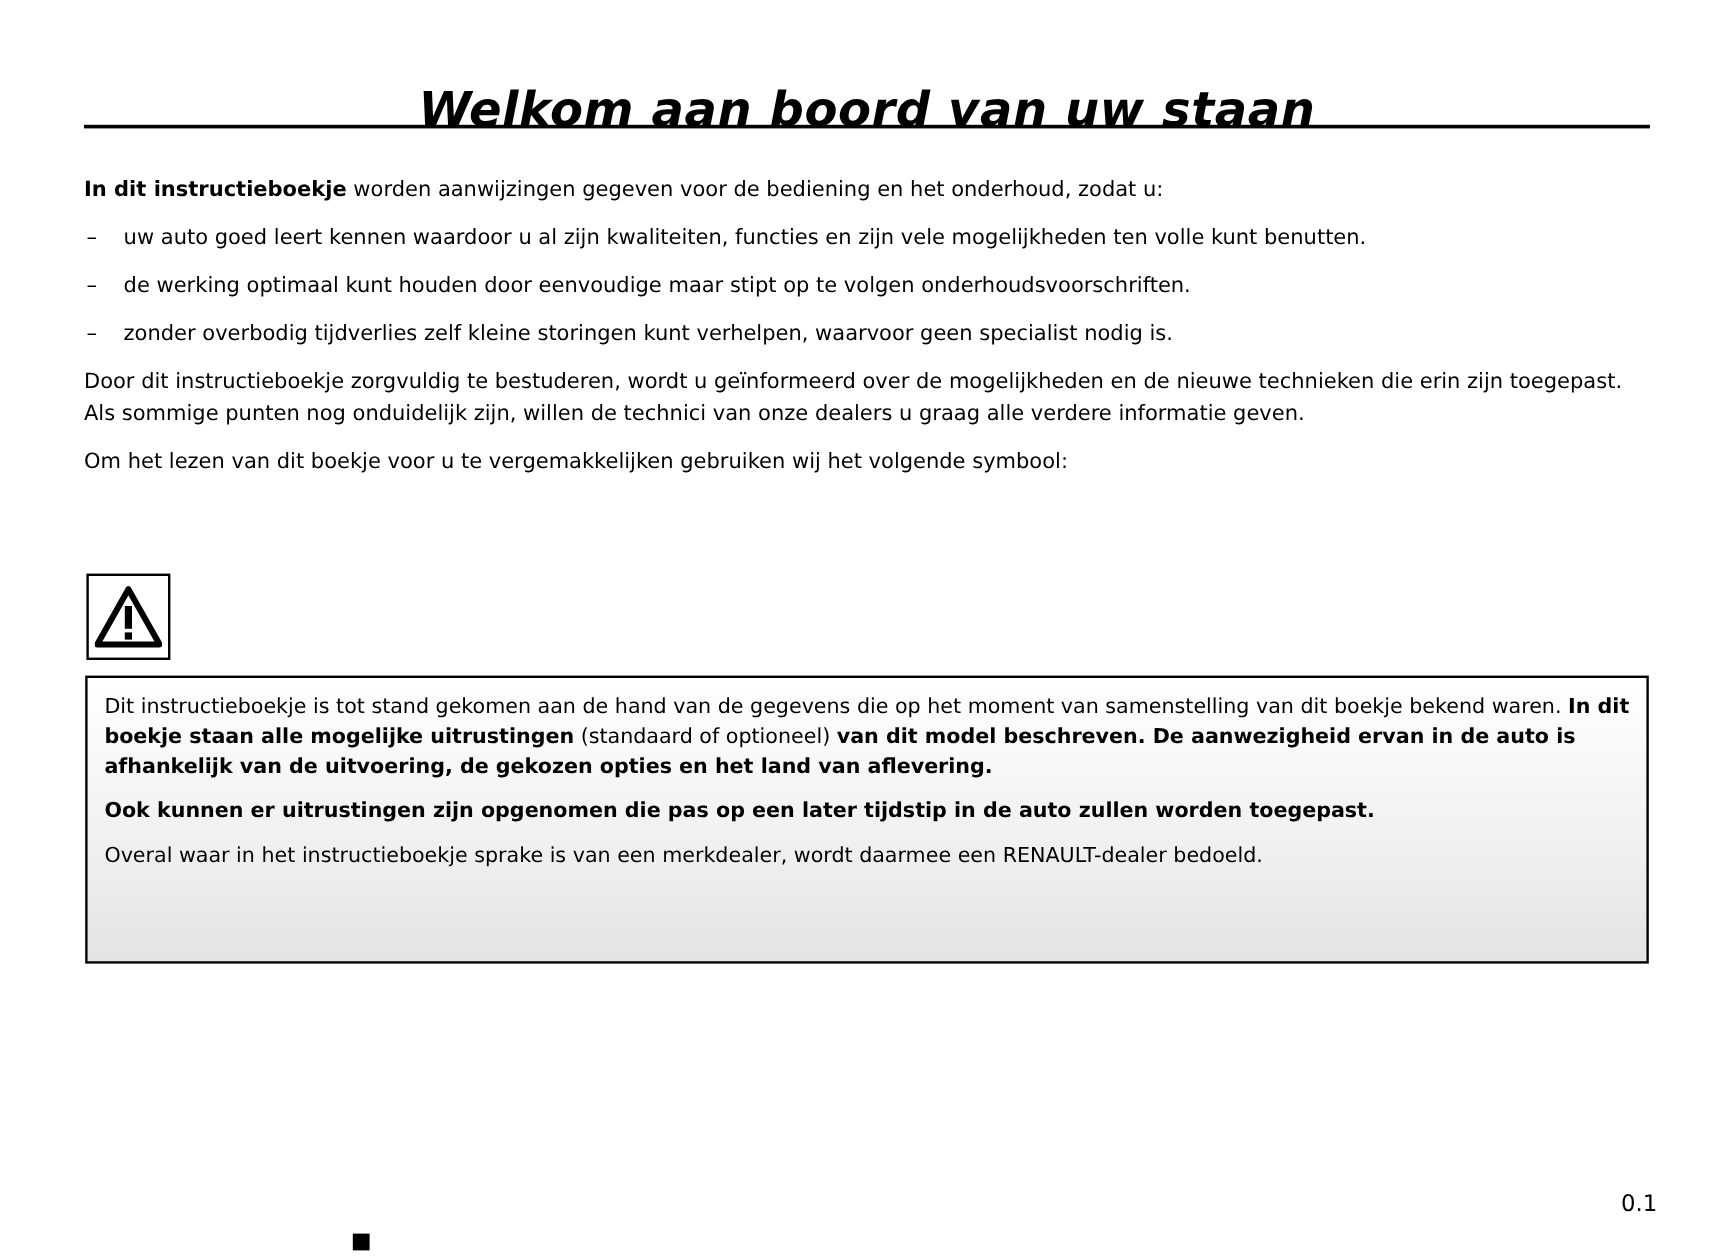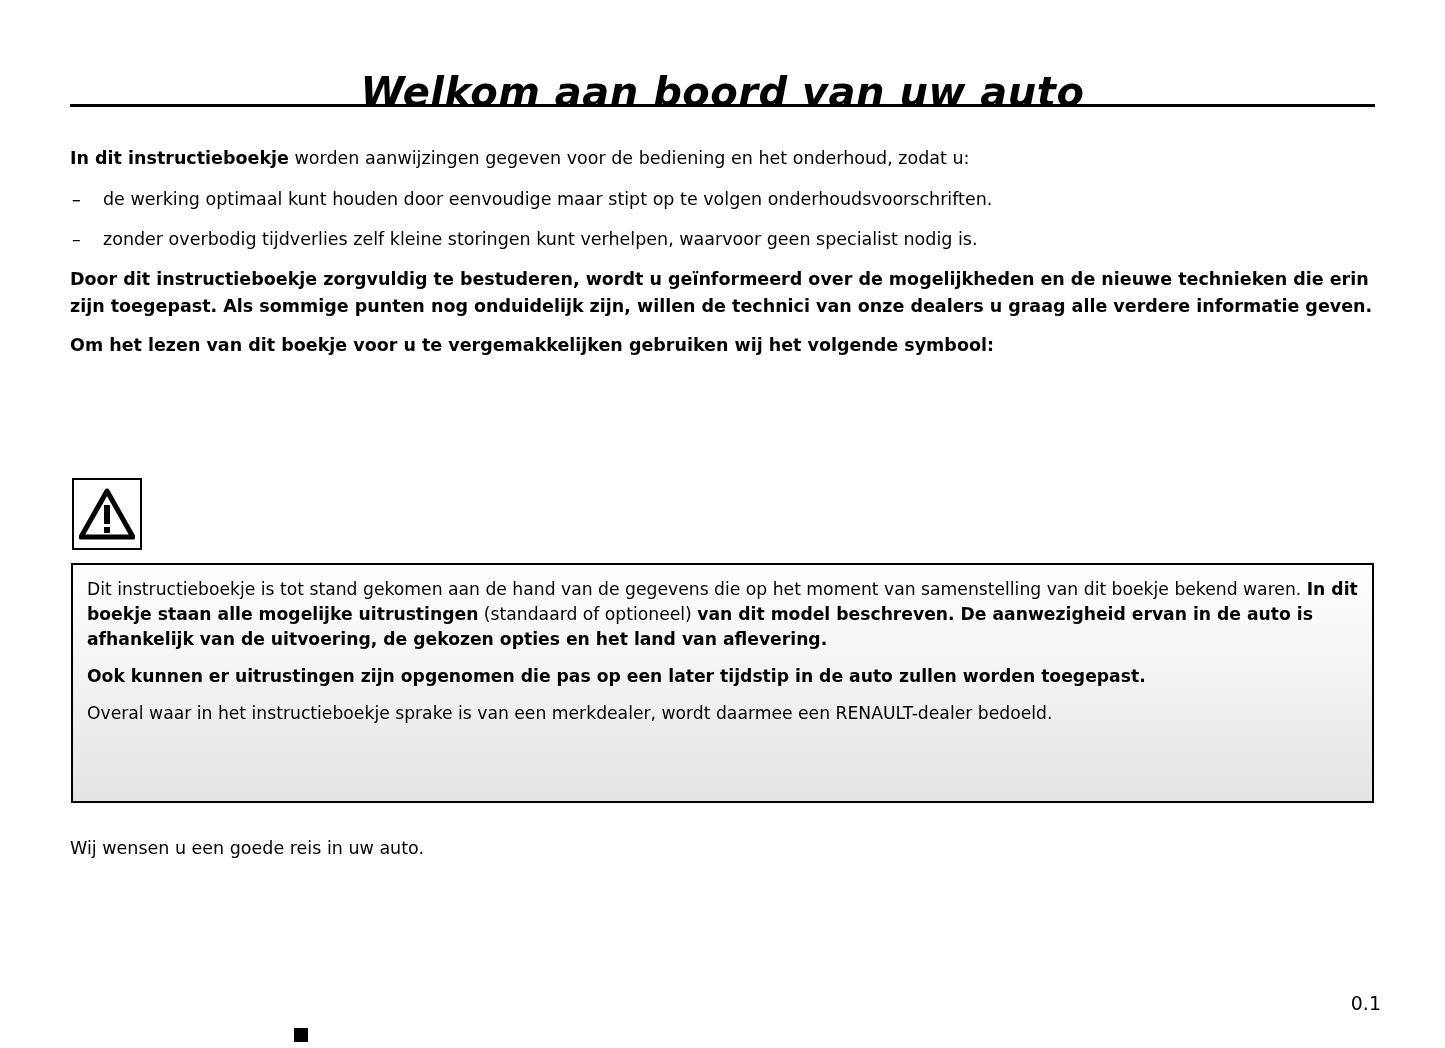--- a/index.html
+++ b/index.html
@@ -75,21 +75,20 @@
     line-height: 1.5;
   }
   .bullets li .dash {
     position: absolute;
     left: 2px;
     top: 0;
   }
 
   .para-block {
     margin-top: 4px;
-    font-weight: bold;
   }
   .para-block p {
     margin: 0 0 13px 0;
   }
 
   
   .warning-row {
     position: absolute;
     left: 72px;
     top: 478px;
@@ -174,31 +173,32 @@
     width: 14px;
     height: 14px;
     background: #000;
   }
 </style>
 </head>
 <body>
 
 <div class="page">
 
-  <h1 class="title">Welkom aan boord van uw auto</h1>
+  <h1 class="title">Welkom aan boord van uw staan</h1>
   <div class="title-rule"></div>
 
   <div class="intro">
     <p>
       <span class="bold">In dit instructieboekje</span><span> worden aanwijzingen gegeven voor de bediening en het onderhoud, zodat u:</span>
     </p>
 
     <ul class="bullets">
       <li>
         <span class="dash">–</span>
+        <span>uw auto goed leert kennen waardoor u al zijn kwaliteiten, functies en zijn vele mogelijkheden ten volle kunt benutten.</span>
       </li>
       <li>
         <span class="dash">–</span>
         <span>de werking optimaal kunt houden door eenvoudige maar stipt op te volgen onderhoudsvoorschriften.</span>
       </li>
       <li>
         <span class="dash">–</span>
         <span>zonder overbodig tijdverlies zelf kleine storingen kunt verhelpen, waarvoor geen specialist nodig is.</span>
       </li>
     </ul>
@@ -218,20 +218,19 @@
       </svg>
     </div>
   </div>
 
   <div class="notice">
     <p><span>Dit instructieboekje is tot stand gekomen aan de hand van de gegevens die op het moment van samenstelling van dit boekje bekend waren. </span><span class="b">In dit boekje staan alle mogelijke uitrustingen</span><span> (standaard of optioneel) </span><span class="b">van dit model beschreven. De aanwezigheid ervan in de auto is afhankelijk van de uitvoering, de gekozen opties en het land van aflevering.</span></p>
     <p class="strong-para">Ook kunnen er uitrustingen zijn opgenomen die pas op een later tijdstip in de auto zullen worden toegepast.</p>
     <p>Overal waar in het instructieboekje sprake is van een merkdealer, wordt daarmee een RENAULT-dealer bedoeld.</p>
   </div>
 
-  <div class="closing">Wij wensen u een goede reis in uw auto.</div>
 
 
   <div class="page-number">0.1</div>
 
   <div class="crop-mark"></div>
 
 </div>
 
 </body></html>

